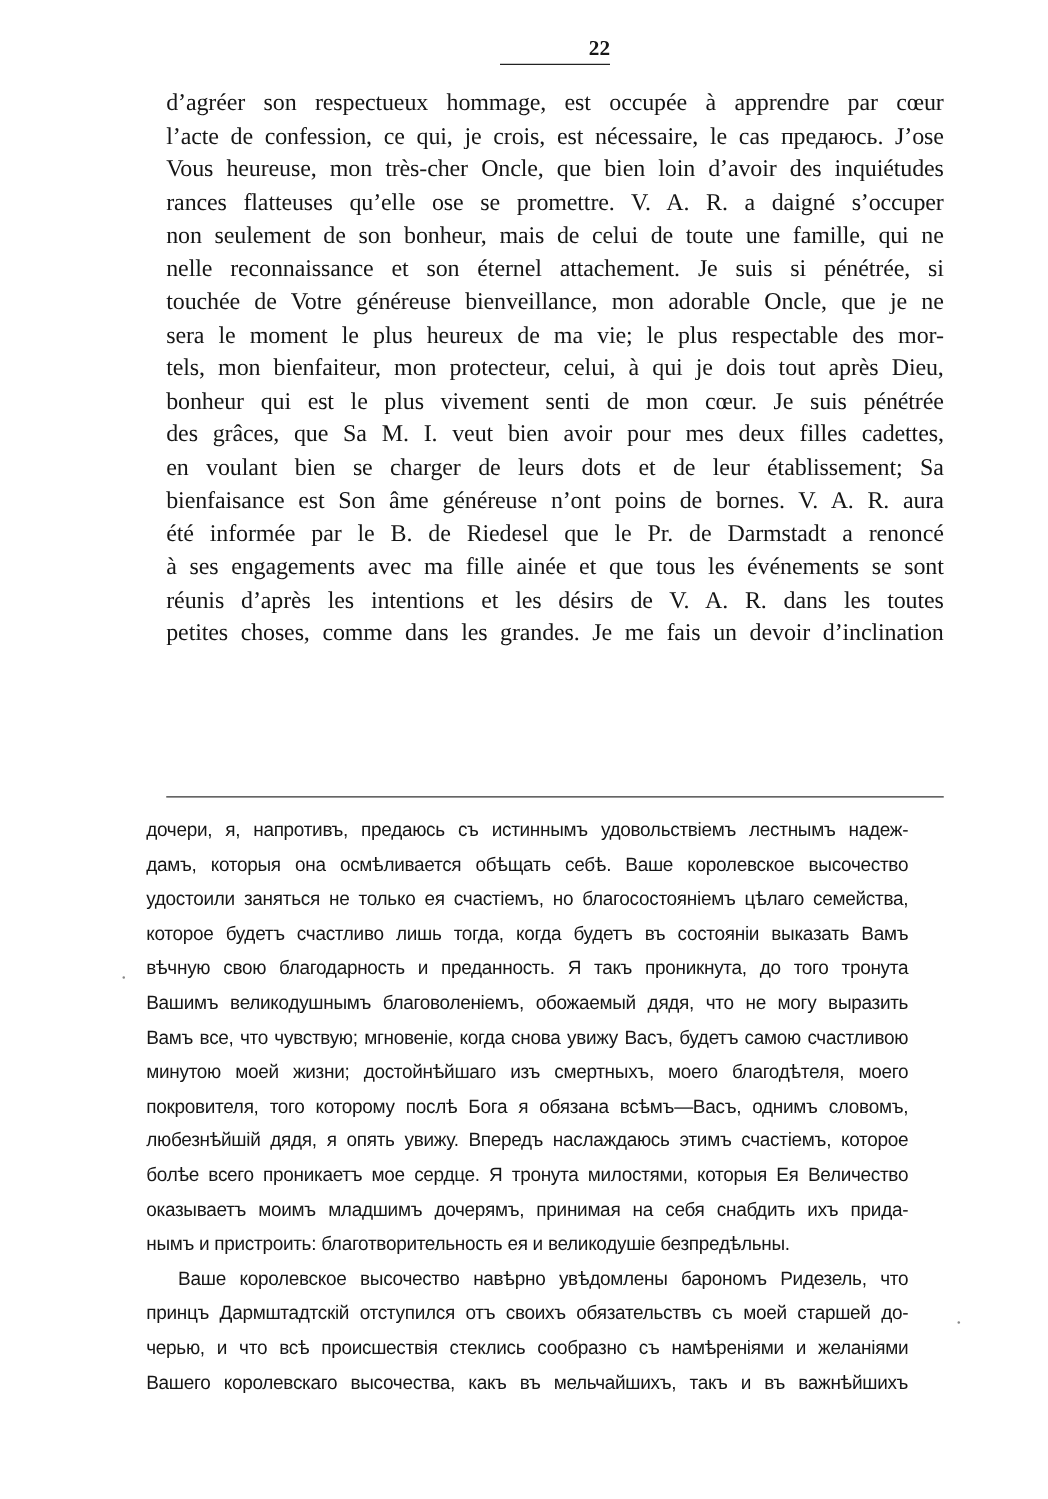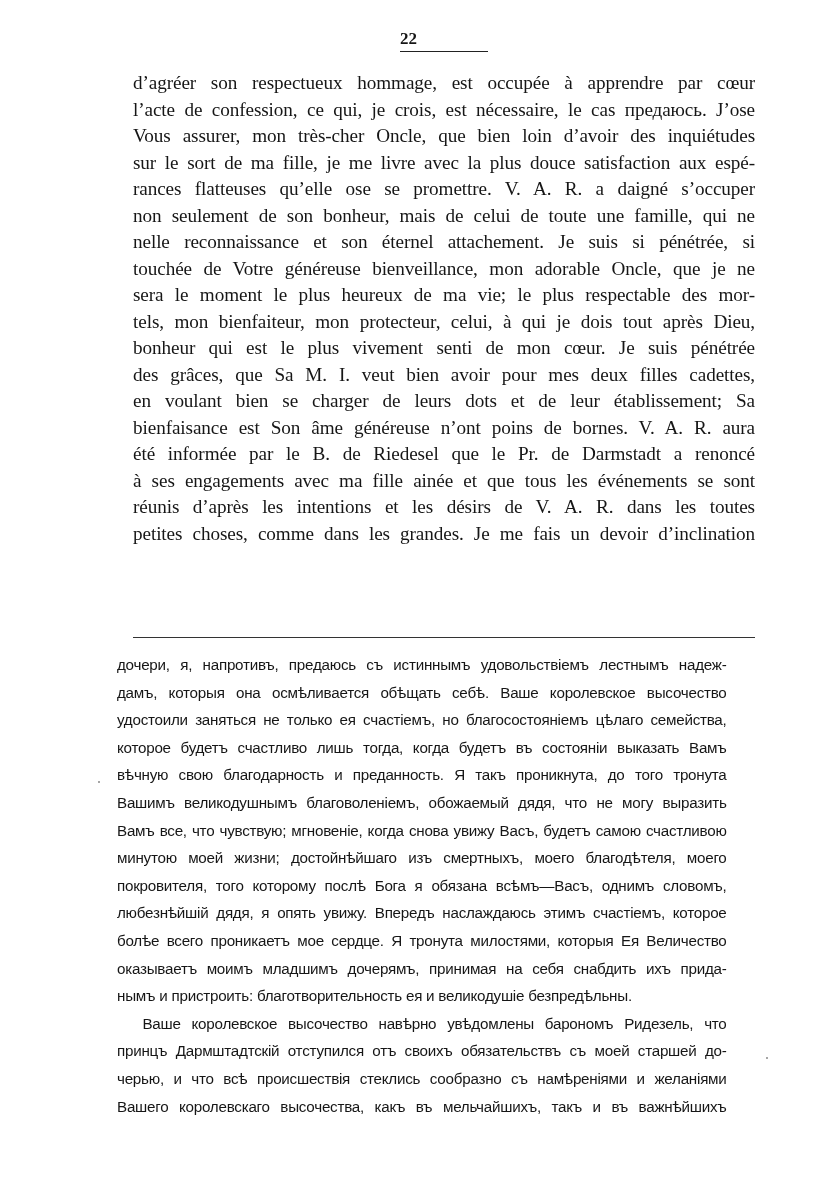--- a/index.html
+++ b/index.html
@@ -12,21 +12,21 @@
       height: 1199px;
       position: relative;
       overflow: hidden;
       color: #161616;
     }
     .page-number {
       position: absolute;
       left: 400px;
       width: 88px;
       top: 29px;
-      text-align: left;
+      text-align: right;
       font-family: "Liberation Serif", serif;
       font-weight: bold;
       font-size: 17px;
       line-height: 20px;
     }
     .page-number-rule {
       position: absolute;
       left: 400px;
       top: 51px;
       width: 88px;
@@ -90,22 +90,21 @@
   </style>
 </head>
 <body>
 
 <div class="page-number">22</div>
 <div class="page-number-rule"></div>
 
 <div class="french">
   <span class="line">d’agréer son respectueux hommage, est occupée à apprendre par cœur</span>
   <span class="line">l’acte de confession, ce qui, je crois, est nécessaire, le cas предаюсь. J’ose</span>
-  <span class="line">Vous assurer, mon très-cher Oncle, que bien loin d’avoir des inquiétudes</span>
-  <span class="line">sur le sort de ma fille, je me livre avec la plus douce satisfaction aux espé-</span>
+  <span class="line">Vous heureuse, mon très-cher Oncle, que bien loin d’avoir des inquiétudes</span>
   <span class="line">rances flatteuses qu’elle ose se promettre. V. A. R. a daigné s’occuper</span>
   <span class="line">non seulement de son bonheur, mais de celui de toute une famille, qui ne</span>
   <span class="line">nelle reconnaissance et son éternel attachement. Je suis si pénétrée, si</span>
   <span class="line">touchée de Votre généreuse bienveillance, mon adorable Oncle, que je ne</span>
   <span class="line">sera le moment le plus heureux de ma vie; le plus respectable des mor-</span>
   <span class="line">tels, mon bienfaiteur, mon protecteur, celui, à qui je dois tout après Dieu,</span>
   <span class="line">bonheur qui est le plus vivement senti de mon cœur. Je suis pénétrée</span>
   <span class="line">des grâces, que Sa M. I. veut bien avoir pour mes deux filles cadettes,</span>
   <span class="line">en voulant bien se charger de leurs dots et de leur établissement; Sa</span>
   <span class="line">bienfaisance est Son âme généreuse n’ont poins de bornes. V. A. R. aura</span>

